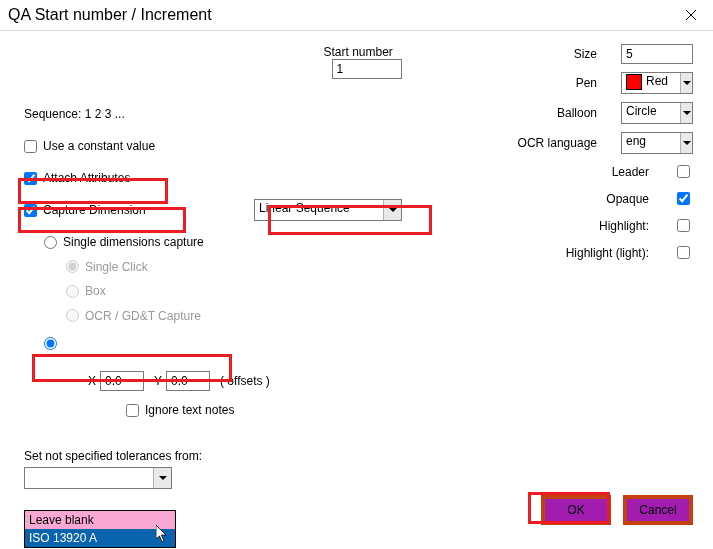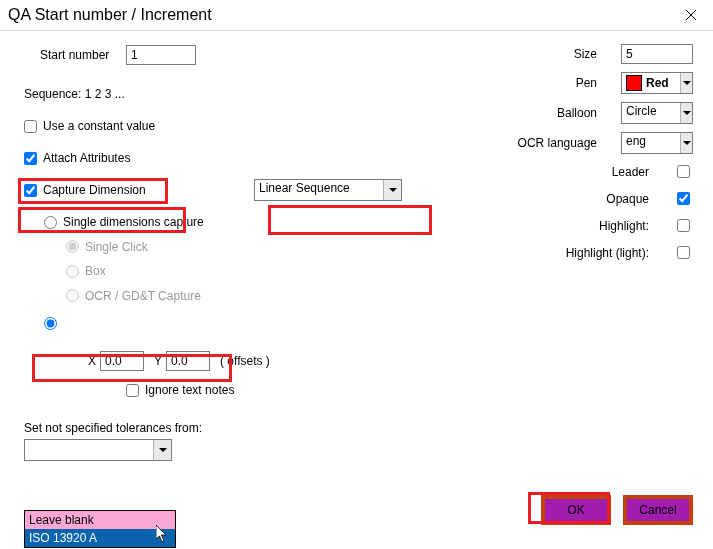--- a/index.html
+++ b/index.html
@@ -189,21 +189,21 @@
         <line x1="10" y1="0" x2="0" y2="10" stroke="#000" stroke-width="1"></line>
       </svg>
     </div>
   </div>
 
   <div class="body">
 
     
 
     
-    <div class="row" style="margin-bottom:22px; margin-left:16px;">
+    <div class="row" style="margin-bottom:28px; margin-left:16px;flex-direction:column;">
       <span class="lbl" style="width:86px;">Start number</span>
       <input class="text" style="width: 60px;" value="1">
     </div>
 
     
     <div class="row" style="margin-bottom:18px;">
       <span>Sequence:  1 2 3 ...</span>
     </div>
 
     
@@ -272,21 +272,21 @@
     
     <div class="row" style="margin-left:64px; margin-bottom:12px;">
       <span class="lbl" style="margin-right:4px;">X</span>
       <input class="text" style="width: 34px; margin-right: 10px;" value="0.0">
       <span class="lbl" style="margin-right:4px;">Y</span>
       <input class="text" style="width: 34px; margin-right: 10px;" value="0.0">
       <span class="lbl">( offsets )</span>
     </div>
 
     
-    <div class="row" style="margin-left:64px; margin-bottom:24px;padding-left:38px;">
+    <div class="row" style="margin-left:64px; margin-bottom:32px;padding-left:38px;">
       <label class="chk">
         <input type="checkbox" style="">
         <span>Ignore text notes</span>
       </label>
     </div>
 
     
     <div style="margin-bottom:4px;">
       <span>Set not specified tolerances from:</span>
     </div>
@@ -308,21 +308,21 @@
   </div>
 
   <div class="rightcol">
     <div class="rrow">
       <span class="rlbl">Size</span>
       <input class="text" value="5" style="">
     </div>
     <div class="rrow">
       <span class="rlbl">Pen</span>
       <div class="combo" style="width:70px;">
-        <span class="combotext" style="display:flex; align-items:center;font-weight:bold;">
+        <span class="combotext" style="display:flex; align-items:flex-start;">
           <span class="swatch"></span>
           <span>Red</span>
         </span>
         <span class="arrow"></span>
       </div>
     </div>
     <div class="rrow">
       <span class="rlbl">Balloon</span>
       <div class="combo" style="width:70px;">
         <span class="combotext">Circle</span>

